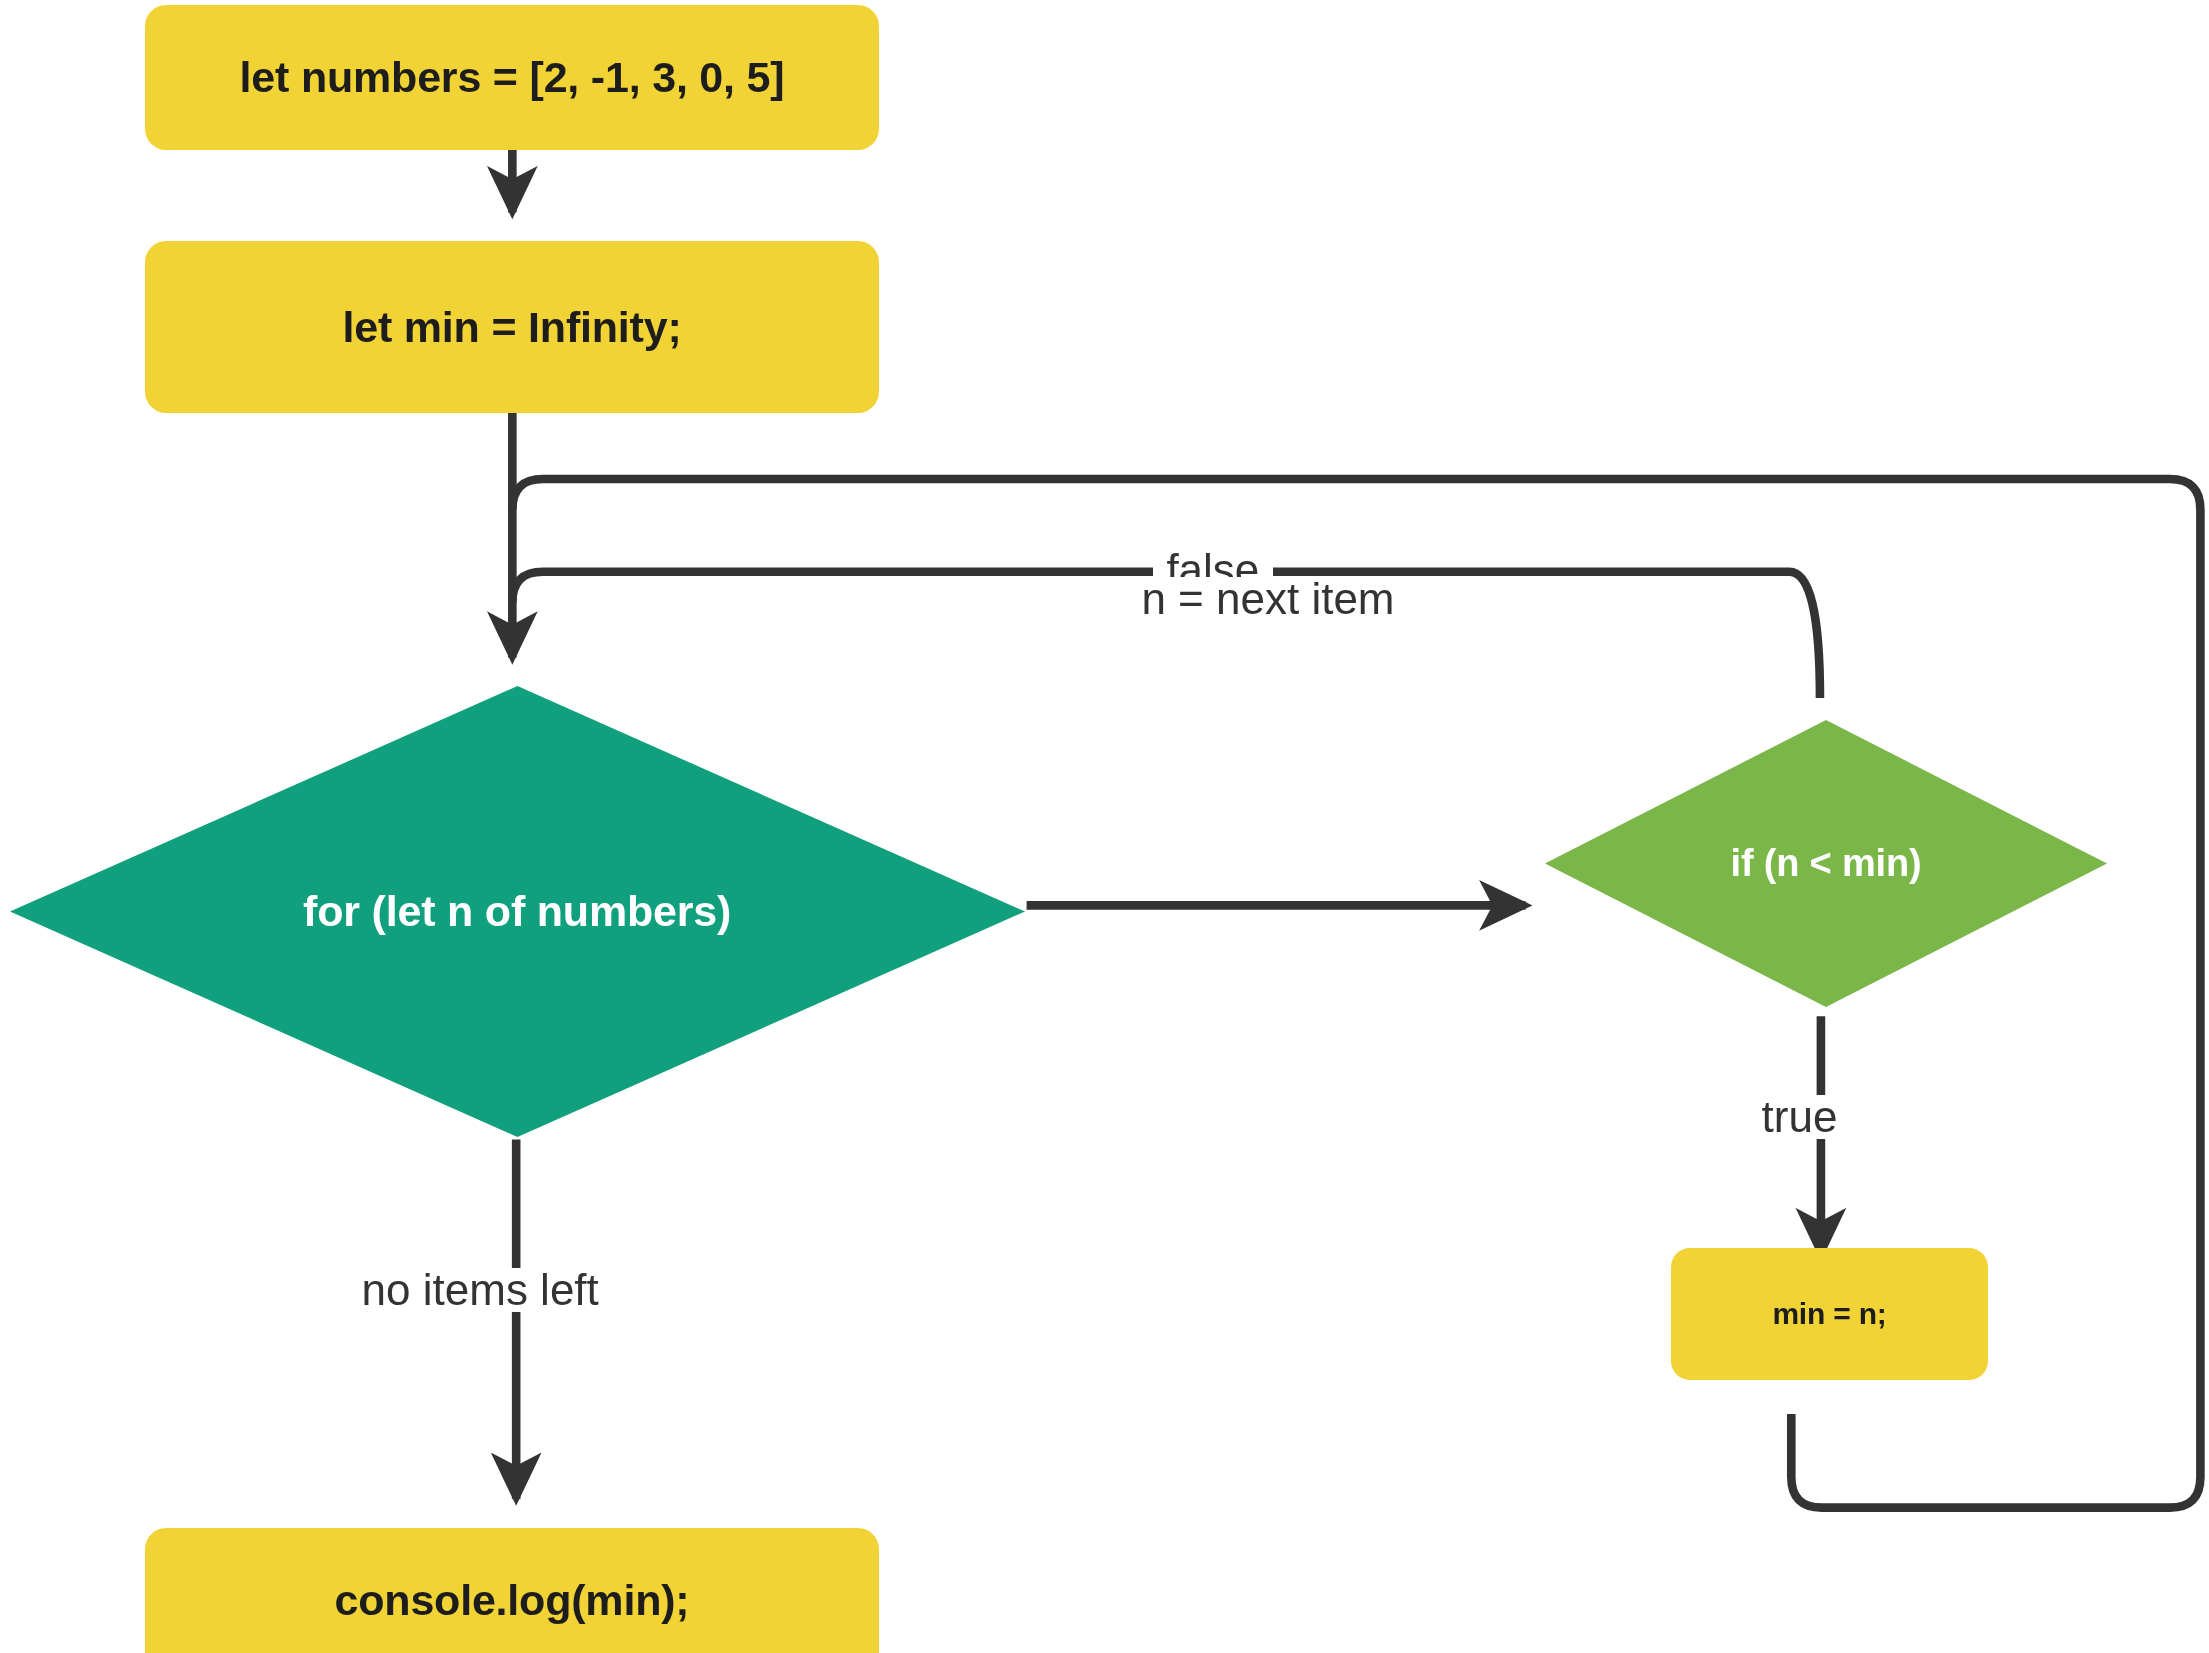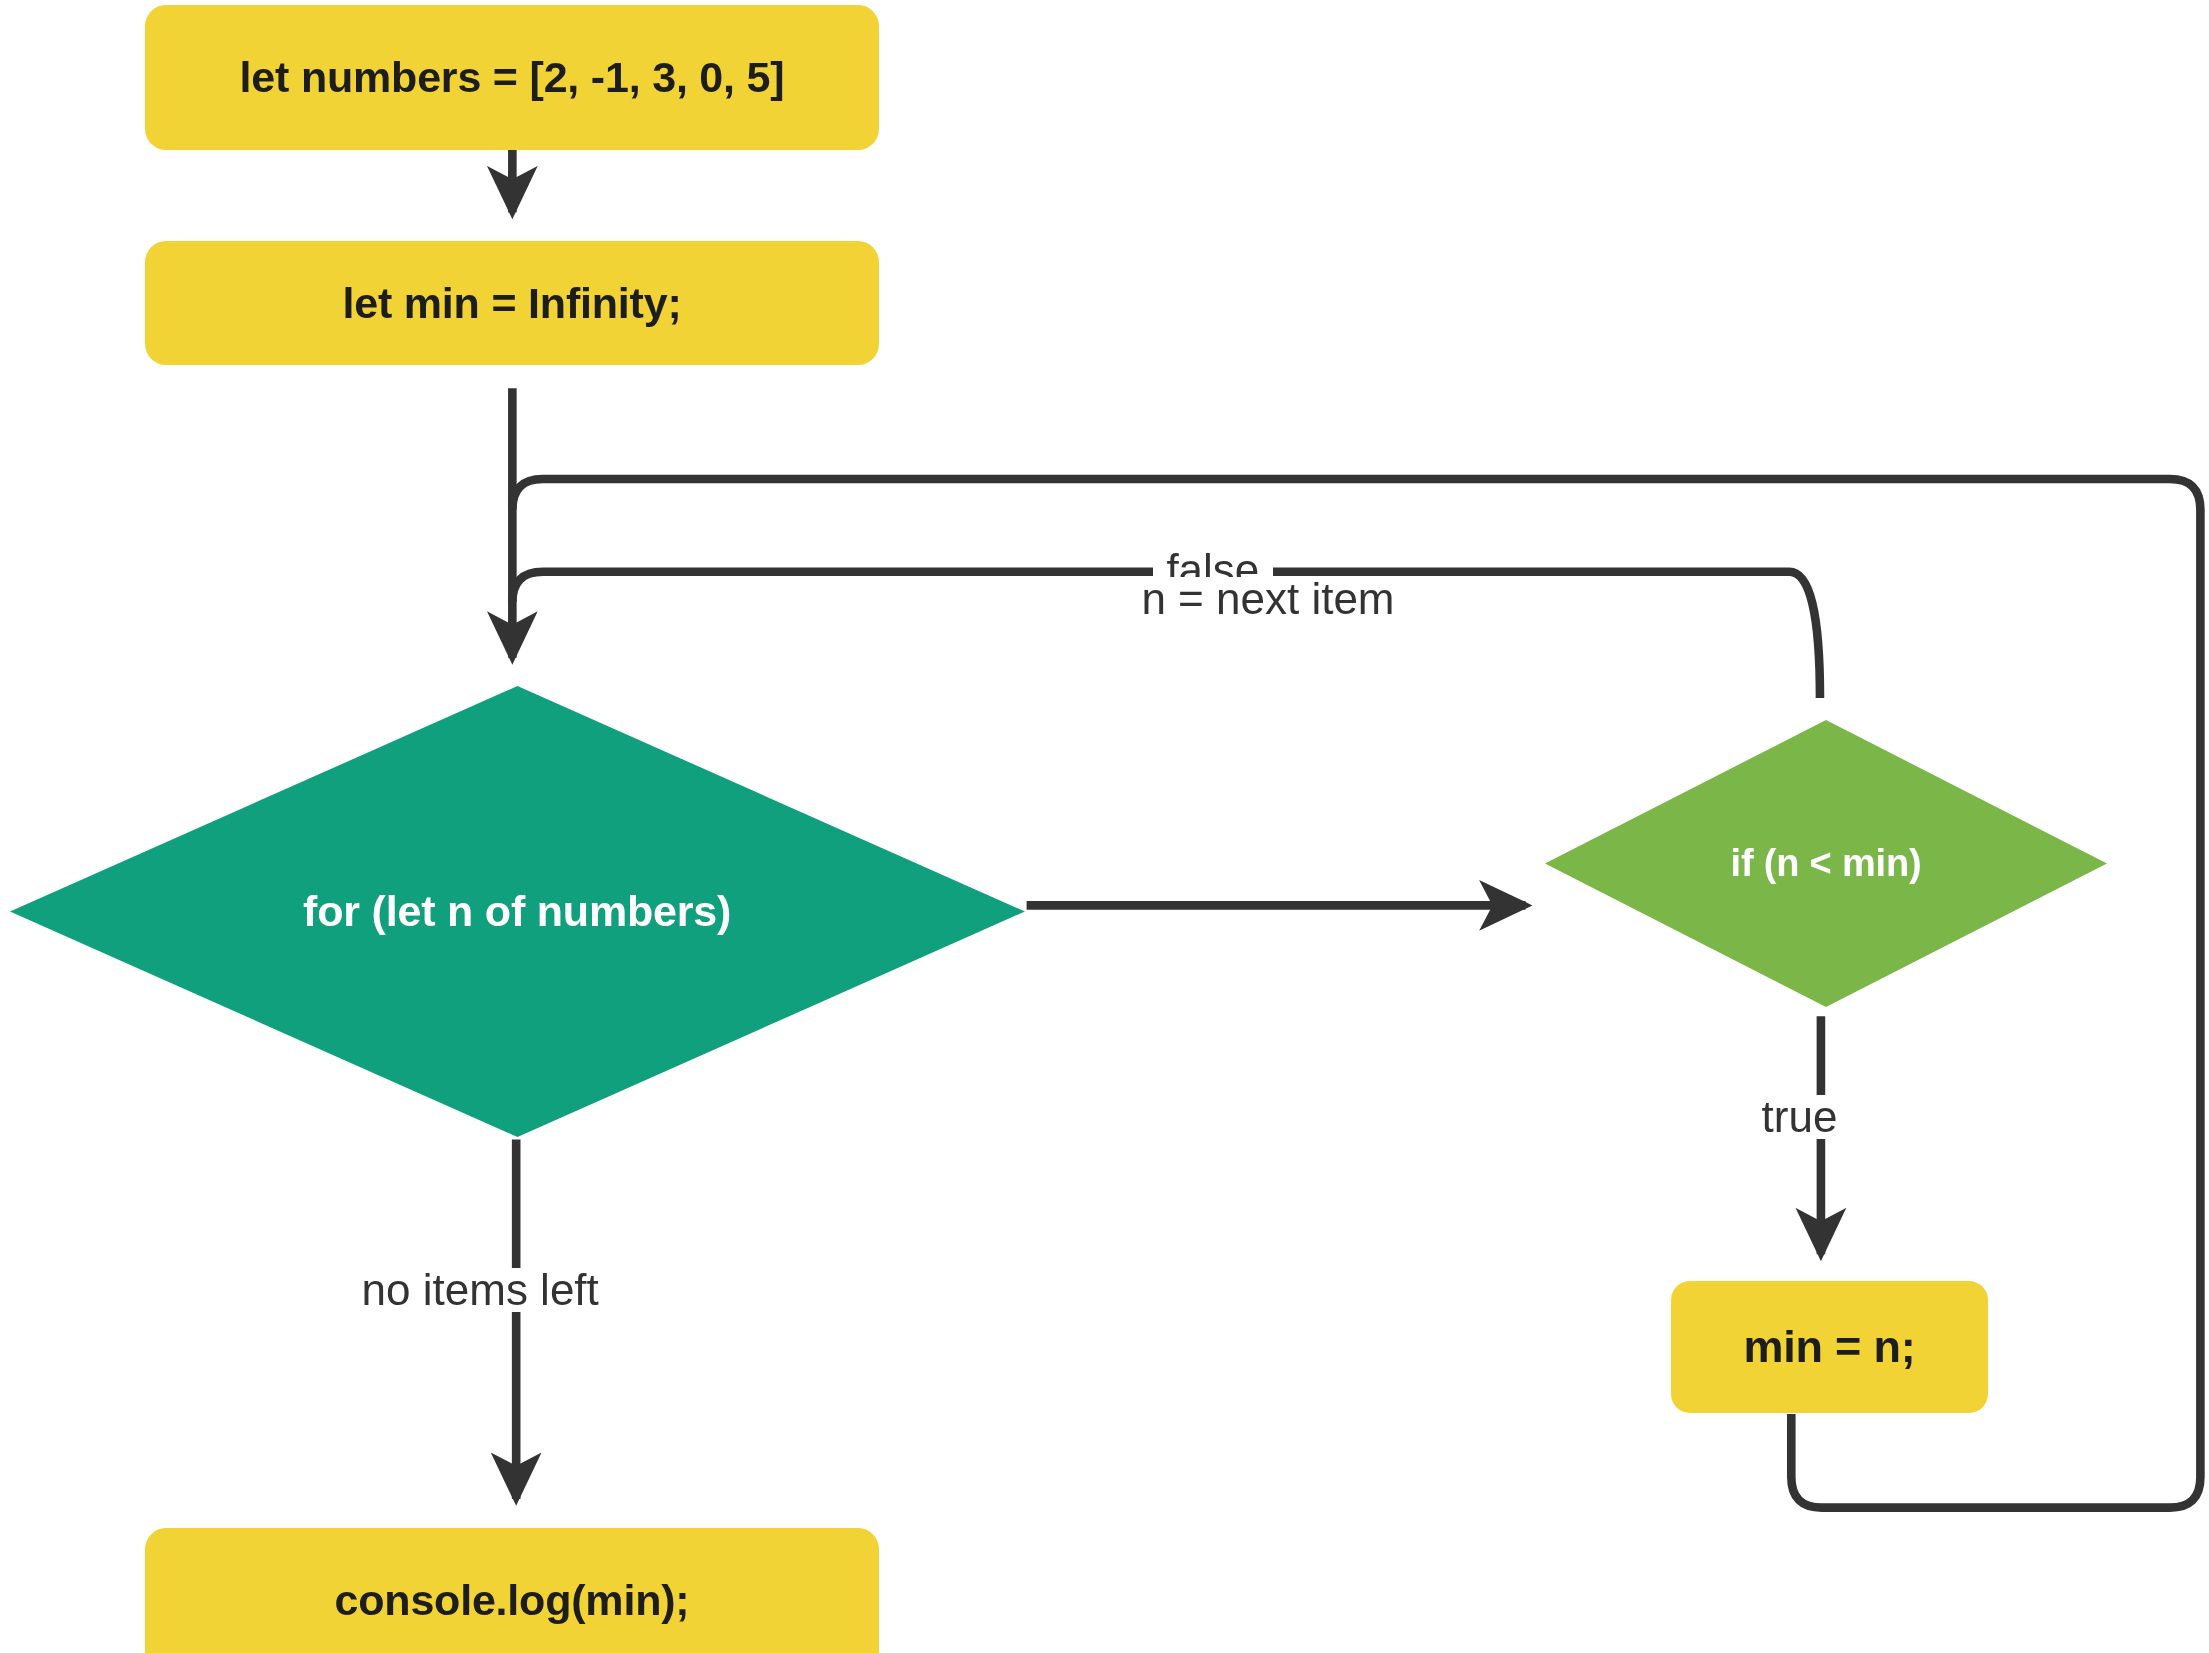--- a/index.html
+++ b/index.html
@@ -78,22 +78,22 @@
     color: #333333;
     font-weight: normal;
     white-space: nowrap;
     background: #ffffff;
     z-index: 2;
     line-height: 1;
   }
 
   
   #box-numbers    { left: 145px; top: 5px;    width: 734px; height: 145px; font-size: 43px; }
-  #box-min-inf    { left: 145px; top: 241px;  width: 734px; height: 124px; font-size: 43px; }
-  #box-min-n      { left: 1671px; top: 1281px; width: 317px; height: 132px; font-size: 45px; border-radius: 19px; }
+  #box-min-inf    { left: 145px; top: 241px;  width: 734px; height: 172px; font-size: 43px; }
+  #box-min-n      { left: 1671px; top: 1248px; width: 317px; height: 132px; font-size: 30px; border-radius: 19px; }
   #box-console    { left: 145px; top: 1528px; width: 734px; height: 145px; font-size: 43px; }
 
   #dia-for   { left: 9.6px;   top: 686px; width: 1015px; height: 451px; }
   #dia-for .dlabel { font-size: 43px; }
   #dia-if    { left: 1545px; top: 720px; width: 562px;  height: 287px; }
   #dia-if .dlabel  { font-size: 38px; }
 
   #lbl-false       { left: 1153px; top: 548px;  font-size: 44px; padding: 0 13.4px; }
   #lbl-next-item   { left: 1128px; top: 577px;  font-size: 44px; padding: 0 13.4px; }
   #lbl-true        { left: 1752px; top: 1095px; font-size: 44px; padding: 0 9.6px; }

